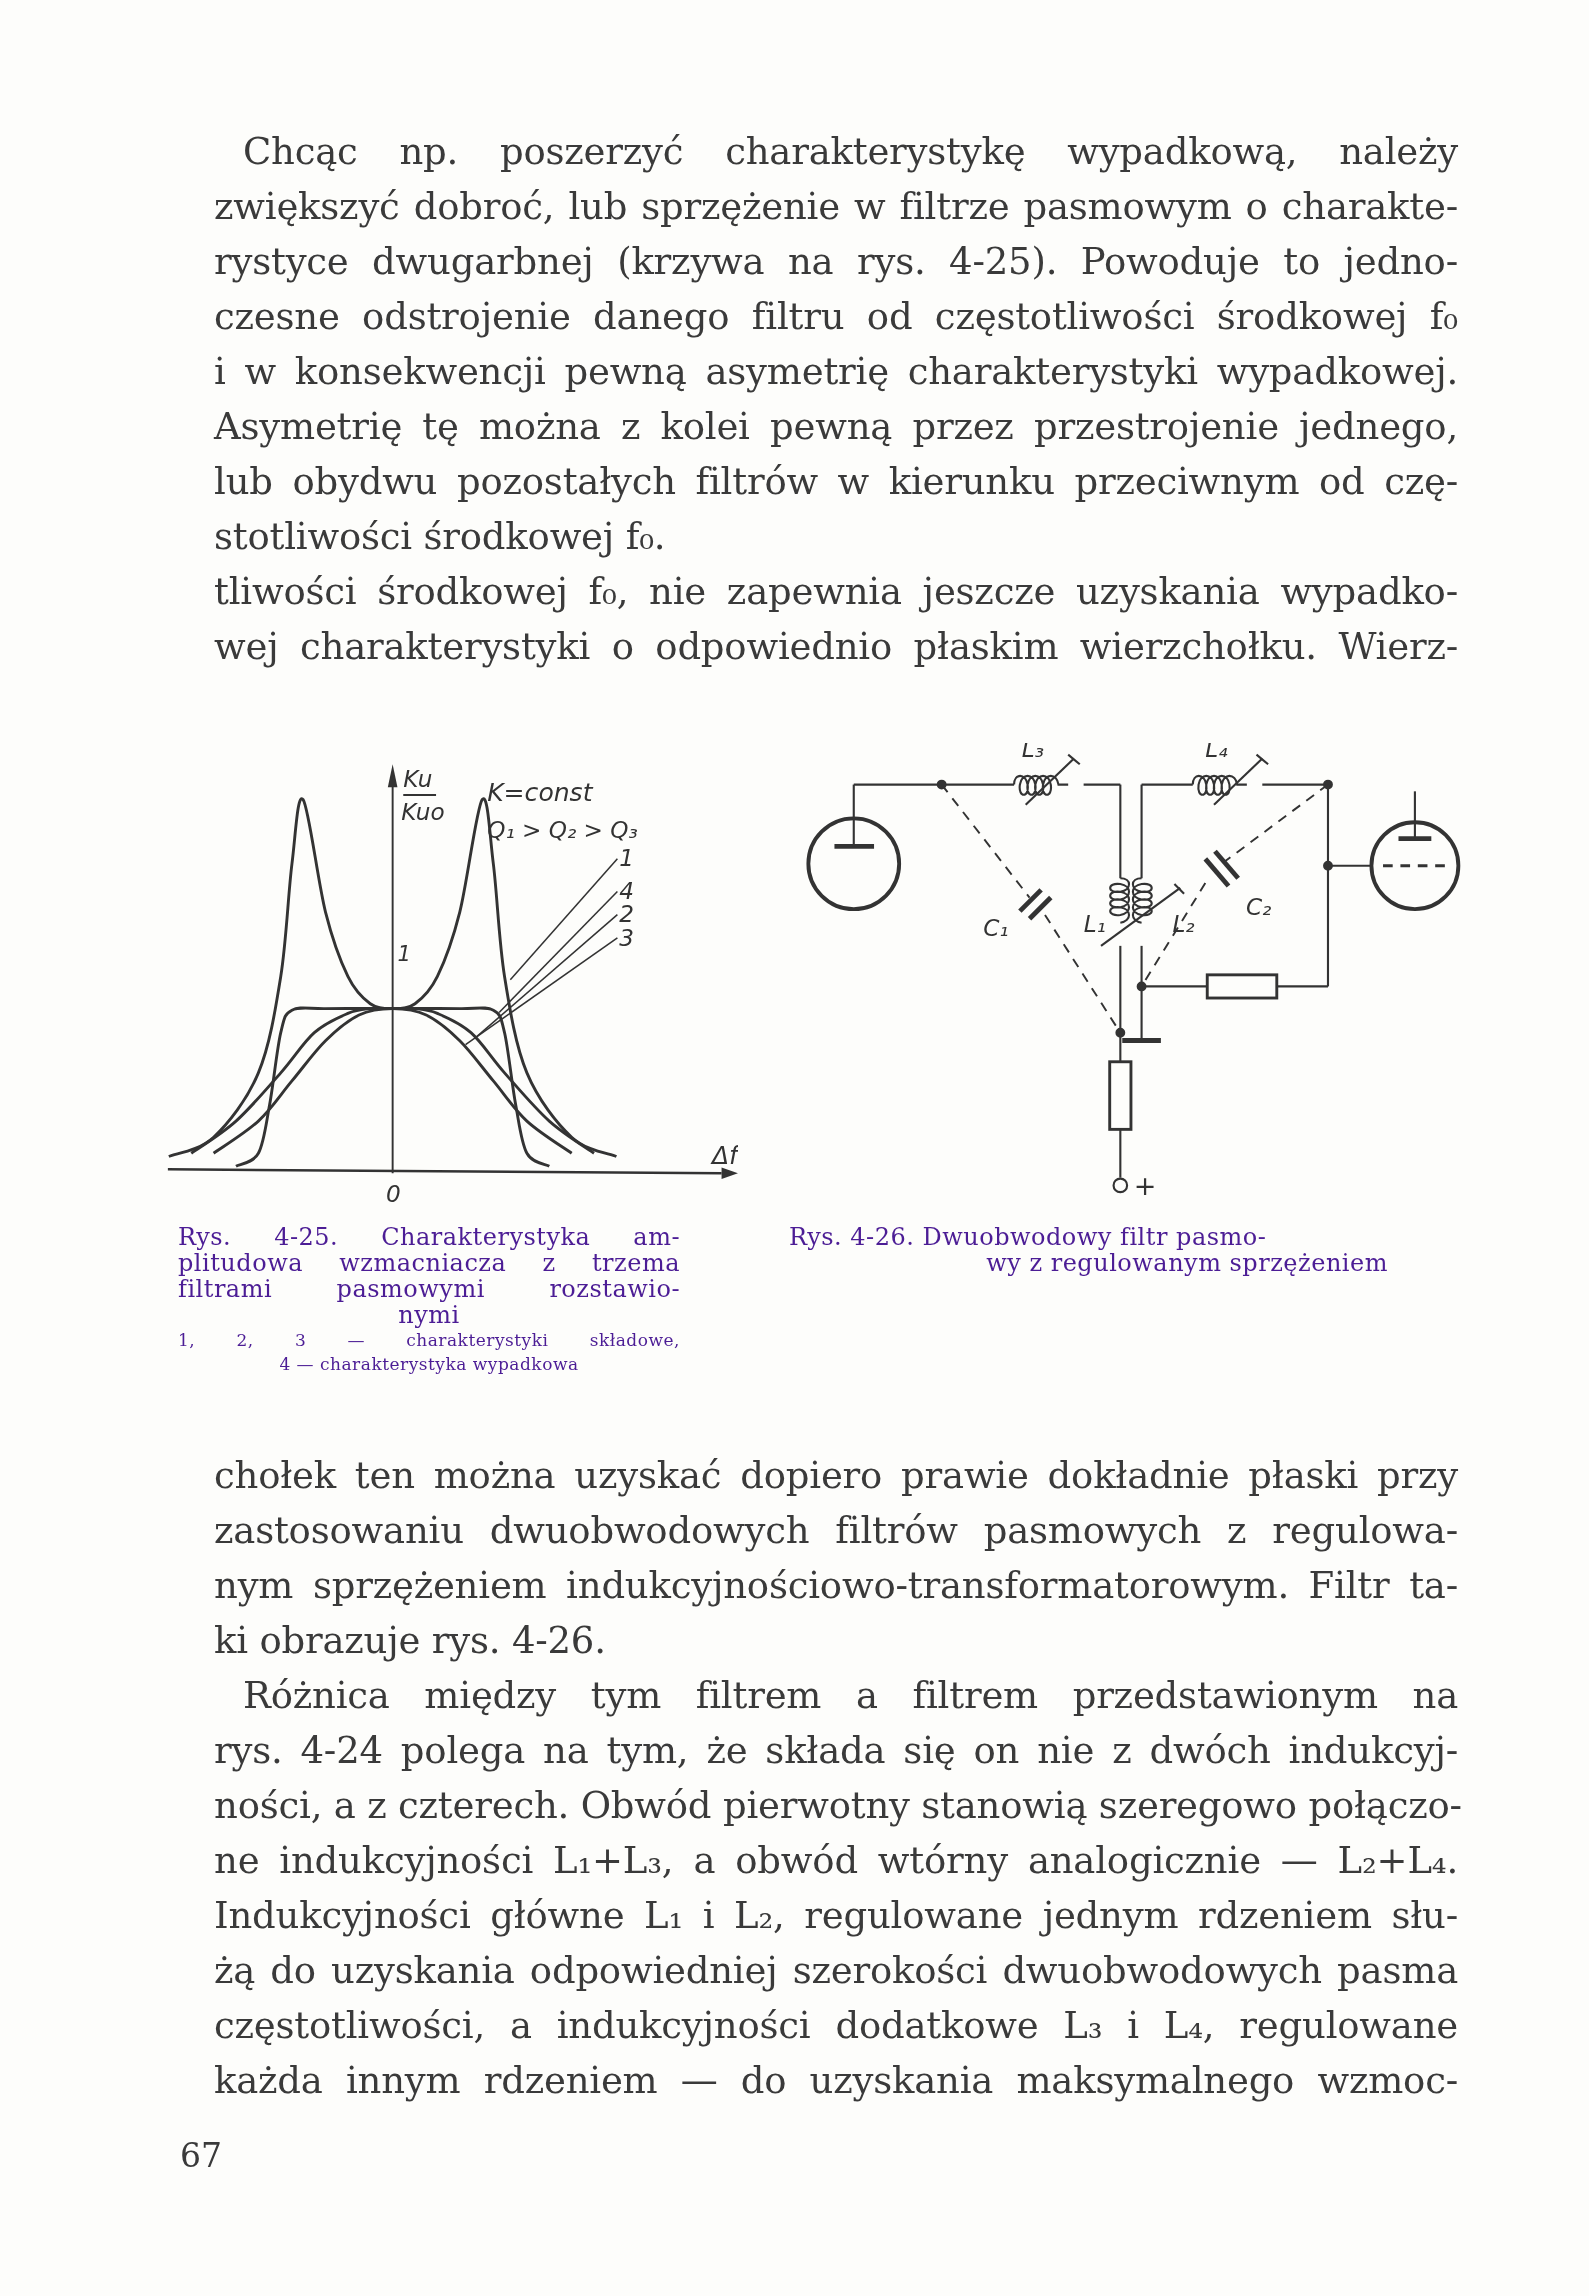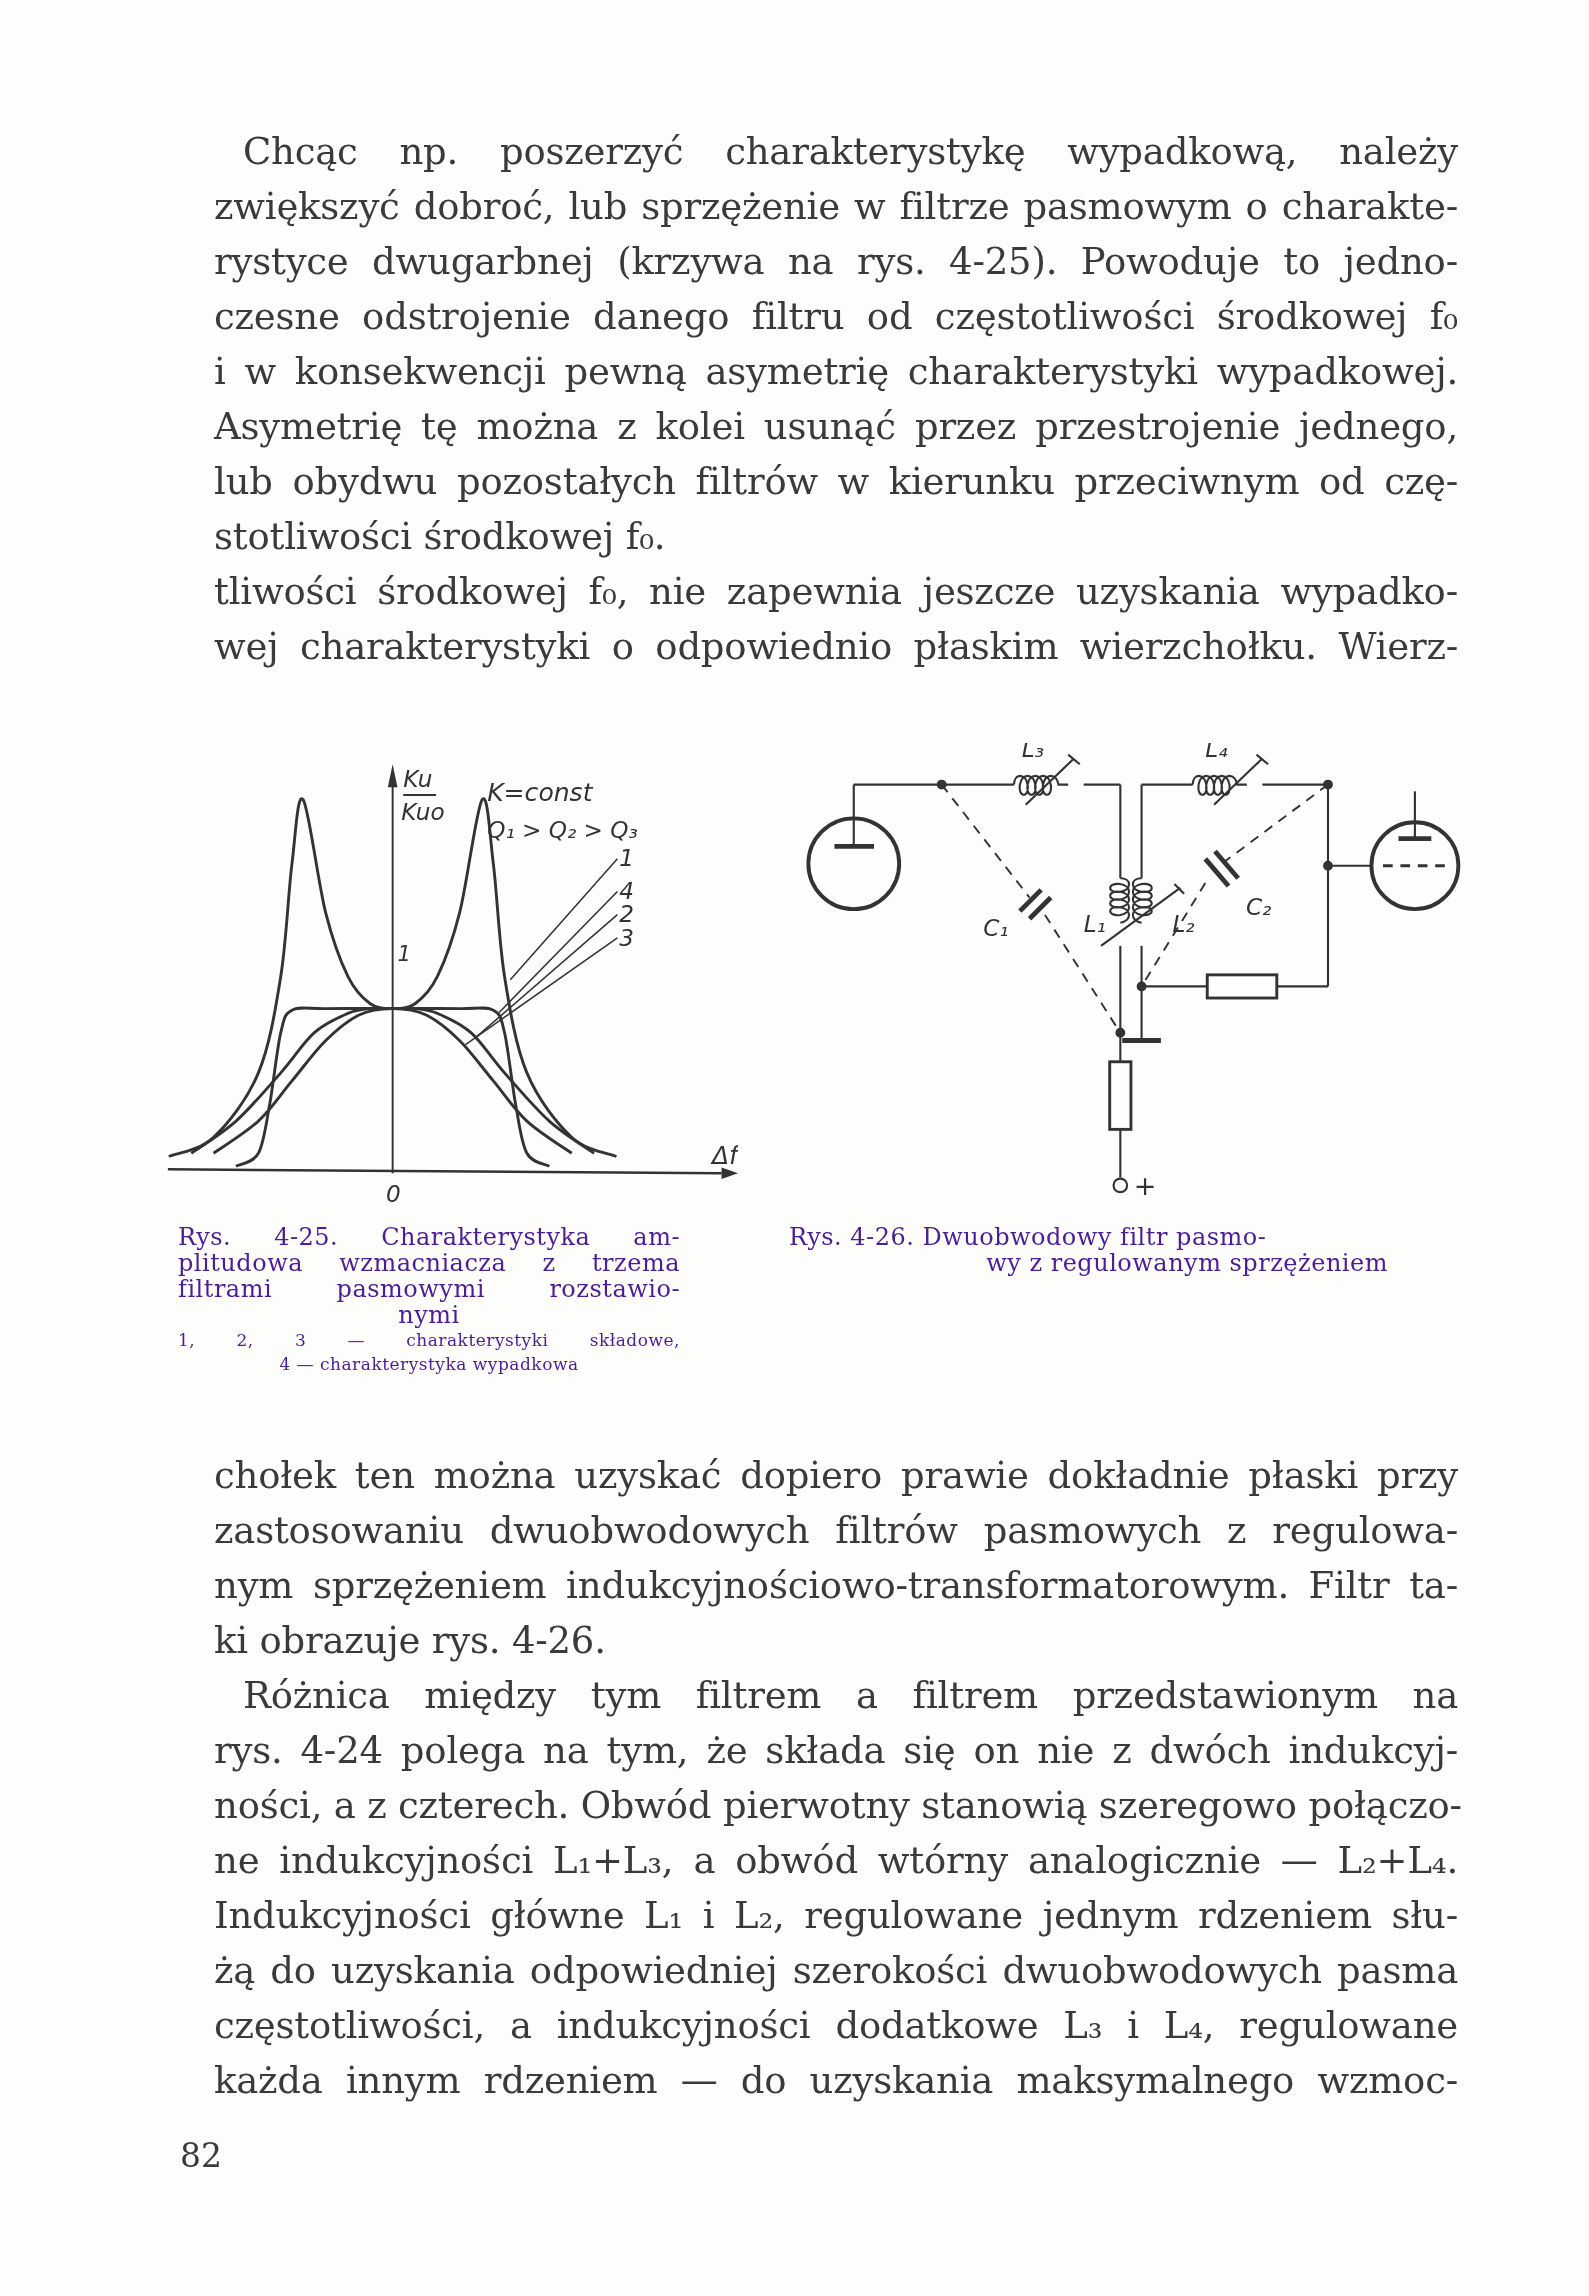--- a/index.html
+++ b/index.html
@@ -57,21 +57,21 @@
 </head>
 <body>
 
 <div id="top-text" class="text-block">
   <p class="para">
     <span class="para-line indent">Chcąc np. poszerzyć charakterystykę wypadkową, należy</span>
     <span class="para-line">zwiększyć dobroć, lub sprzężenie w filtrze pasmowym o charakte-</span>
     <span class="para-line">rystyce dwugarbnej (krzywa na rys. 4-25). Powoduje to jedno-</span>
     <span class="para-line">czesne odstrojenie danego filtru od częstotliwości środkowej f₀</span>
     <span class="para-line">i w konsekwencji pewną asymetrię charakterystyki wypadkowej.</span>
-    <span class="para-line">Asymetrię tę można z kolei usunąć przez przestrojenie jednego,</span>
+    <span class="para-line">Asymetrię tę można z kolei pewną przez przestrojenie jednego,</span>
     <span class="para-line">lub obydwu pozostałych filtrów w kierunku przeciwnym od czę-</span>
     <span class="para-line last">stotliwości środkowej f₀.</span>
   </p>
   <p class="para">
     <span class="para-line">tliwości środkowej f₀, nie zapewnia jeszcze uzyskania wypadko-</span>
     <span class="para-line">wej charakterystyki o odpowiednio płaskim wierzchołku. Wierz-</span>
   </p>
 </div>
 
 <svg id="fig-plot" class="fig" viewBox="0 0 595 480" xmlns="http://www.w3.org/2000/svg">
@@ -225,14 +225,14 @@
     <span class="para-line">rys. 4-24 polega na tym, że składa się on nie z dwóch indukcyj-</span>
     <span class="para-line">ności, a z czterech. Obwód pierwotny stanowią szeregowo połączo-</span>
     <span class="para-line">ne indukcyjności L₁+L₃, a obwód wtórny analogicznie — L₂+L₄.</span>
     <span class="para-line">Indukcyjności główne L₁ i L₂, regulowane jednym rdzeniem słu-</span>
     <span class="para-line">żą do uzyskania odpowiedniej szerokości dwuobwodowych pasma</span>
     <span class="para-line">częstotliwości, a indukcyjności dodatkowe L₃ i L₄, regulowane</span>
     <span class="para-line">każda innym rdzeniem — do uzyskania maksymalnego wzmoc-</span>
   </p>
 </div>
 
-<div class="page-number">82</div>
+<div class="page-number">67</div>
 
 
 </body></html>

